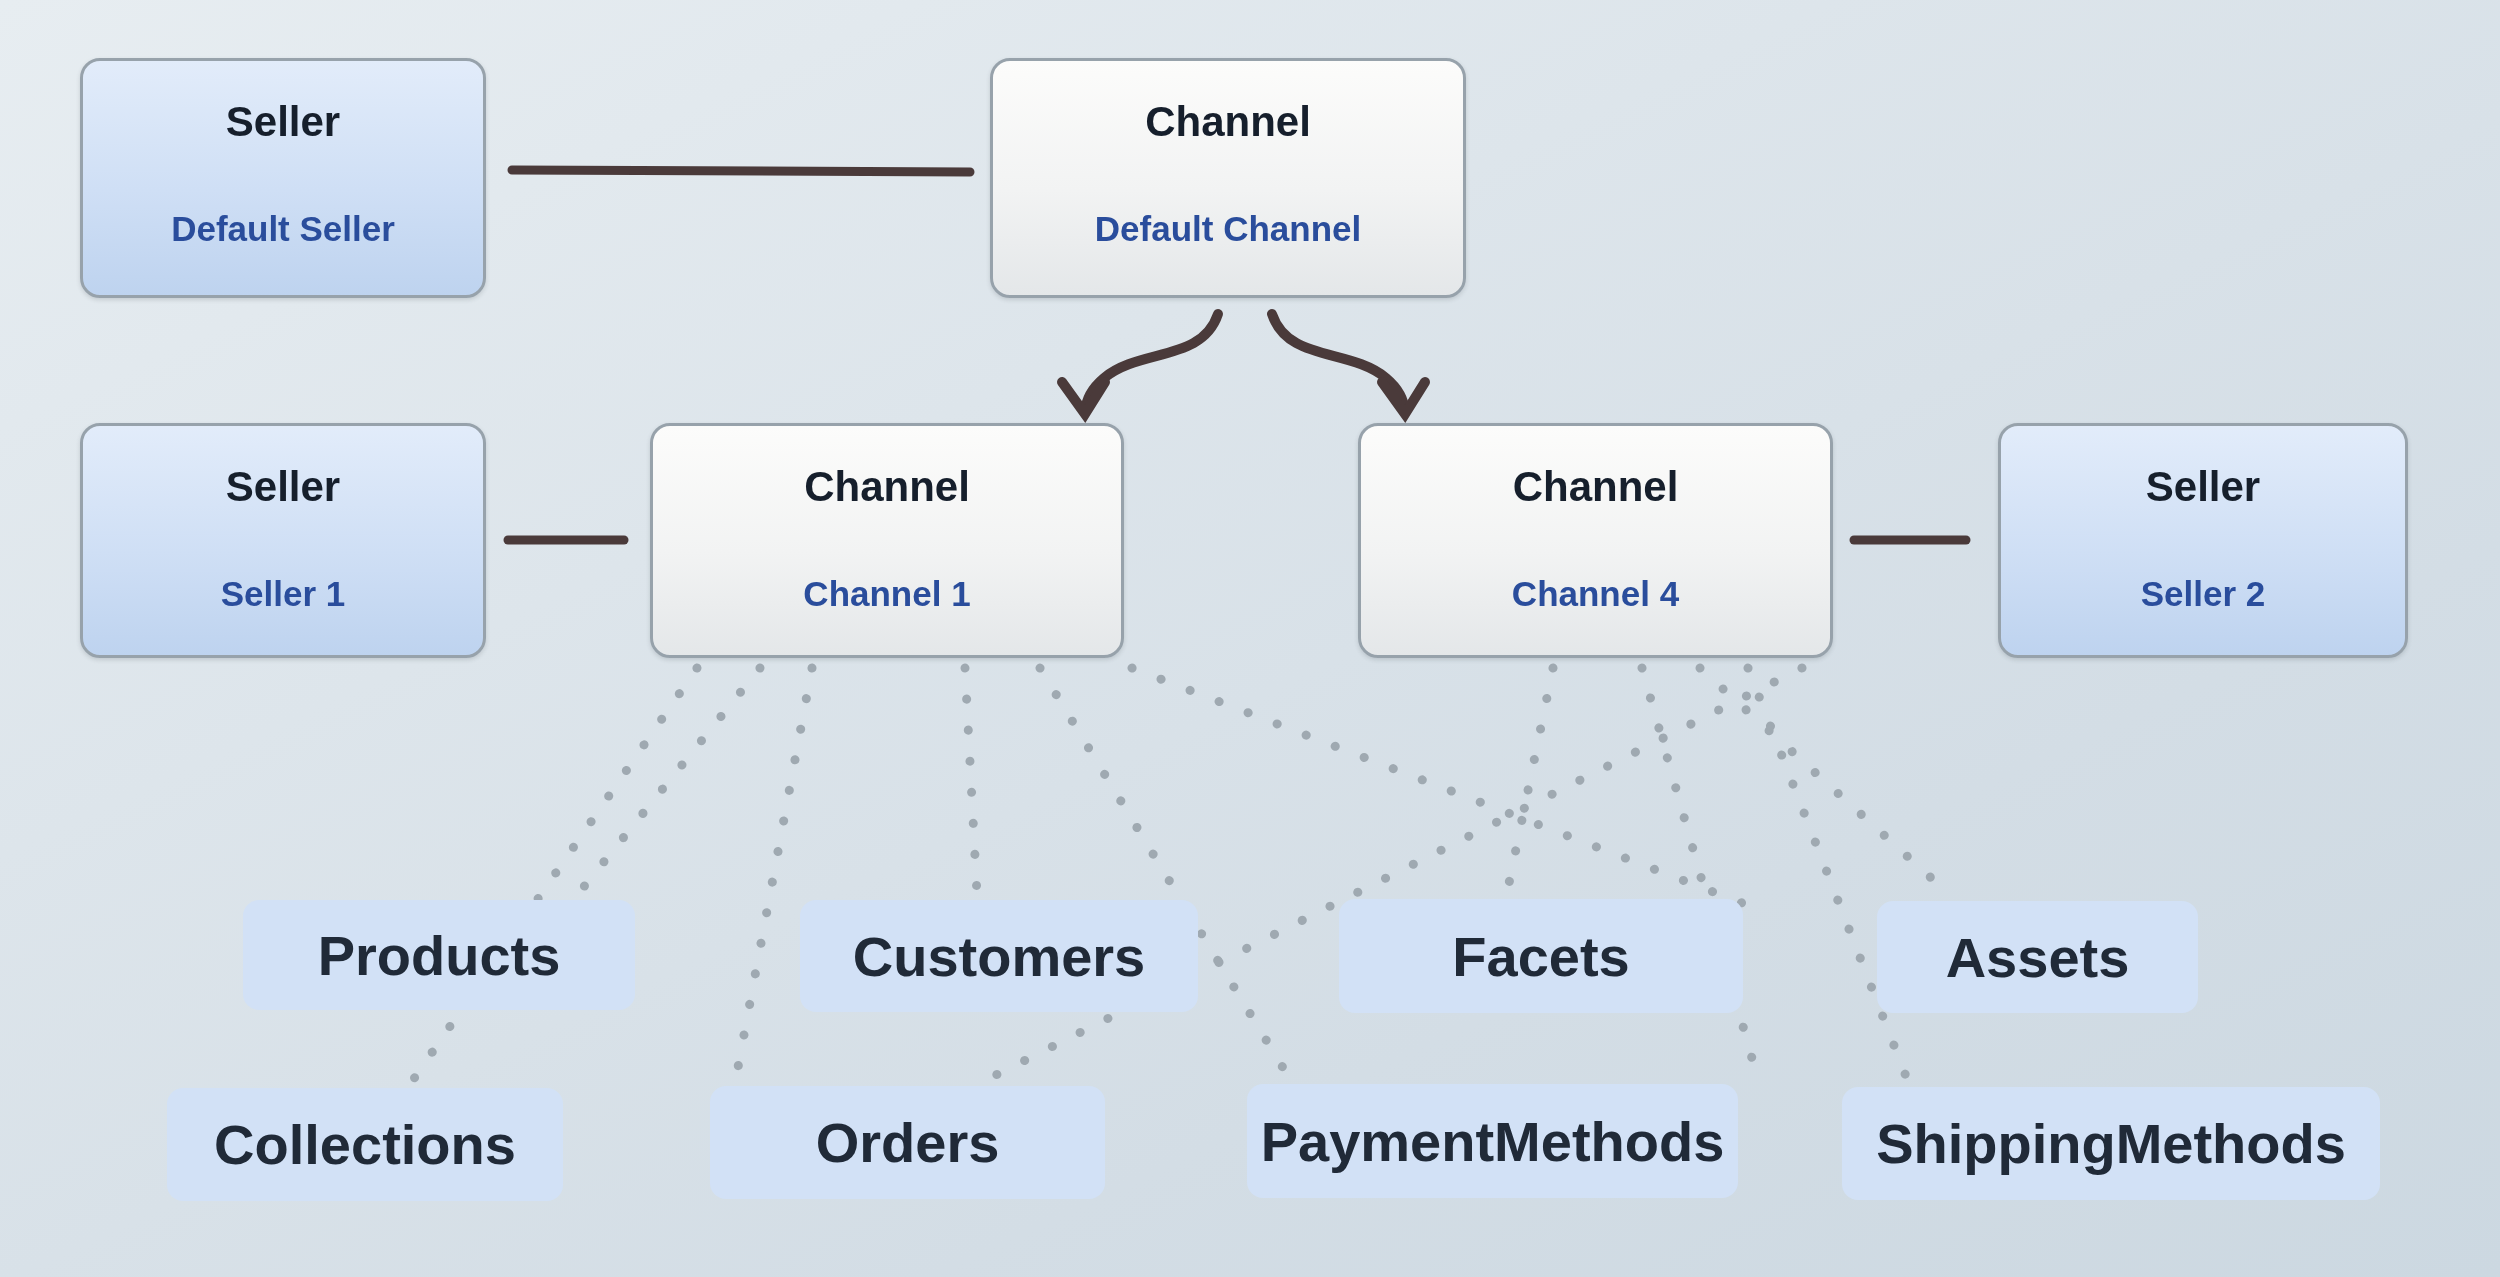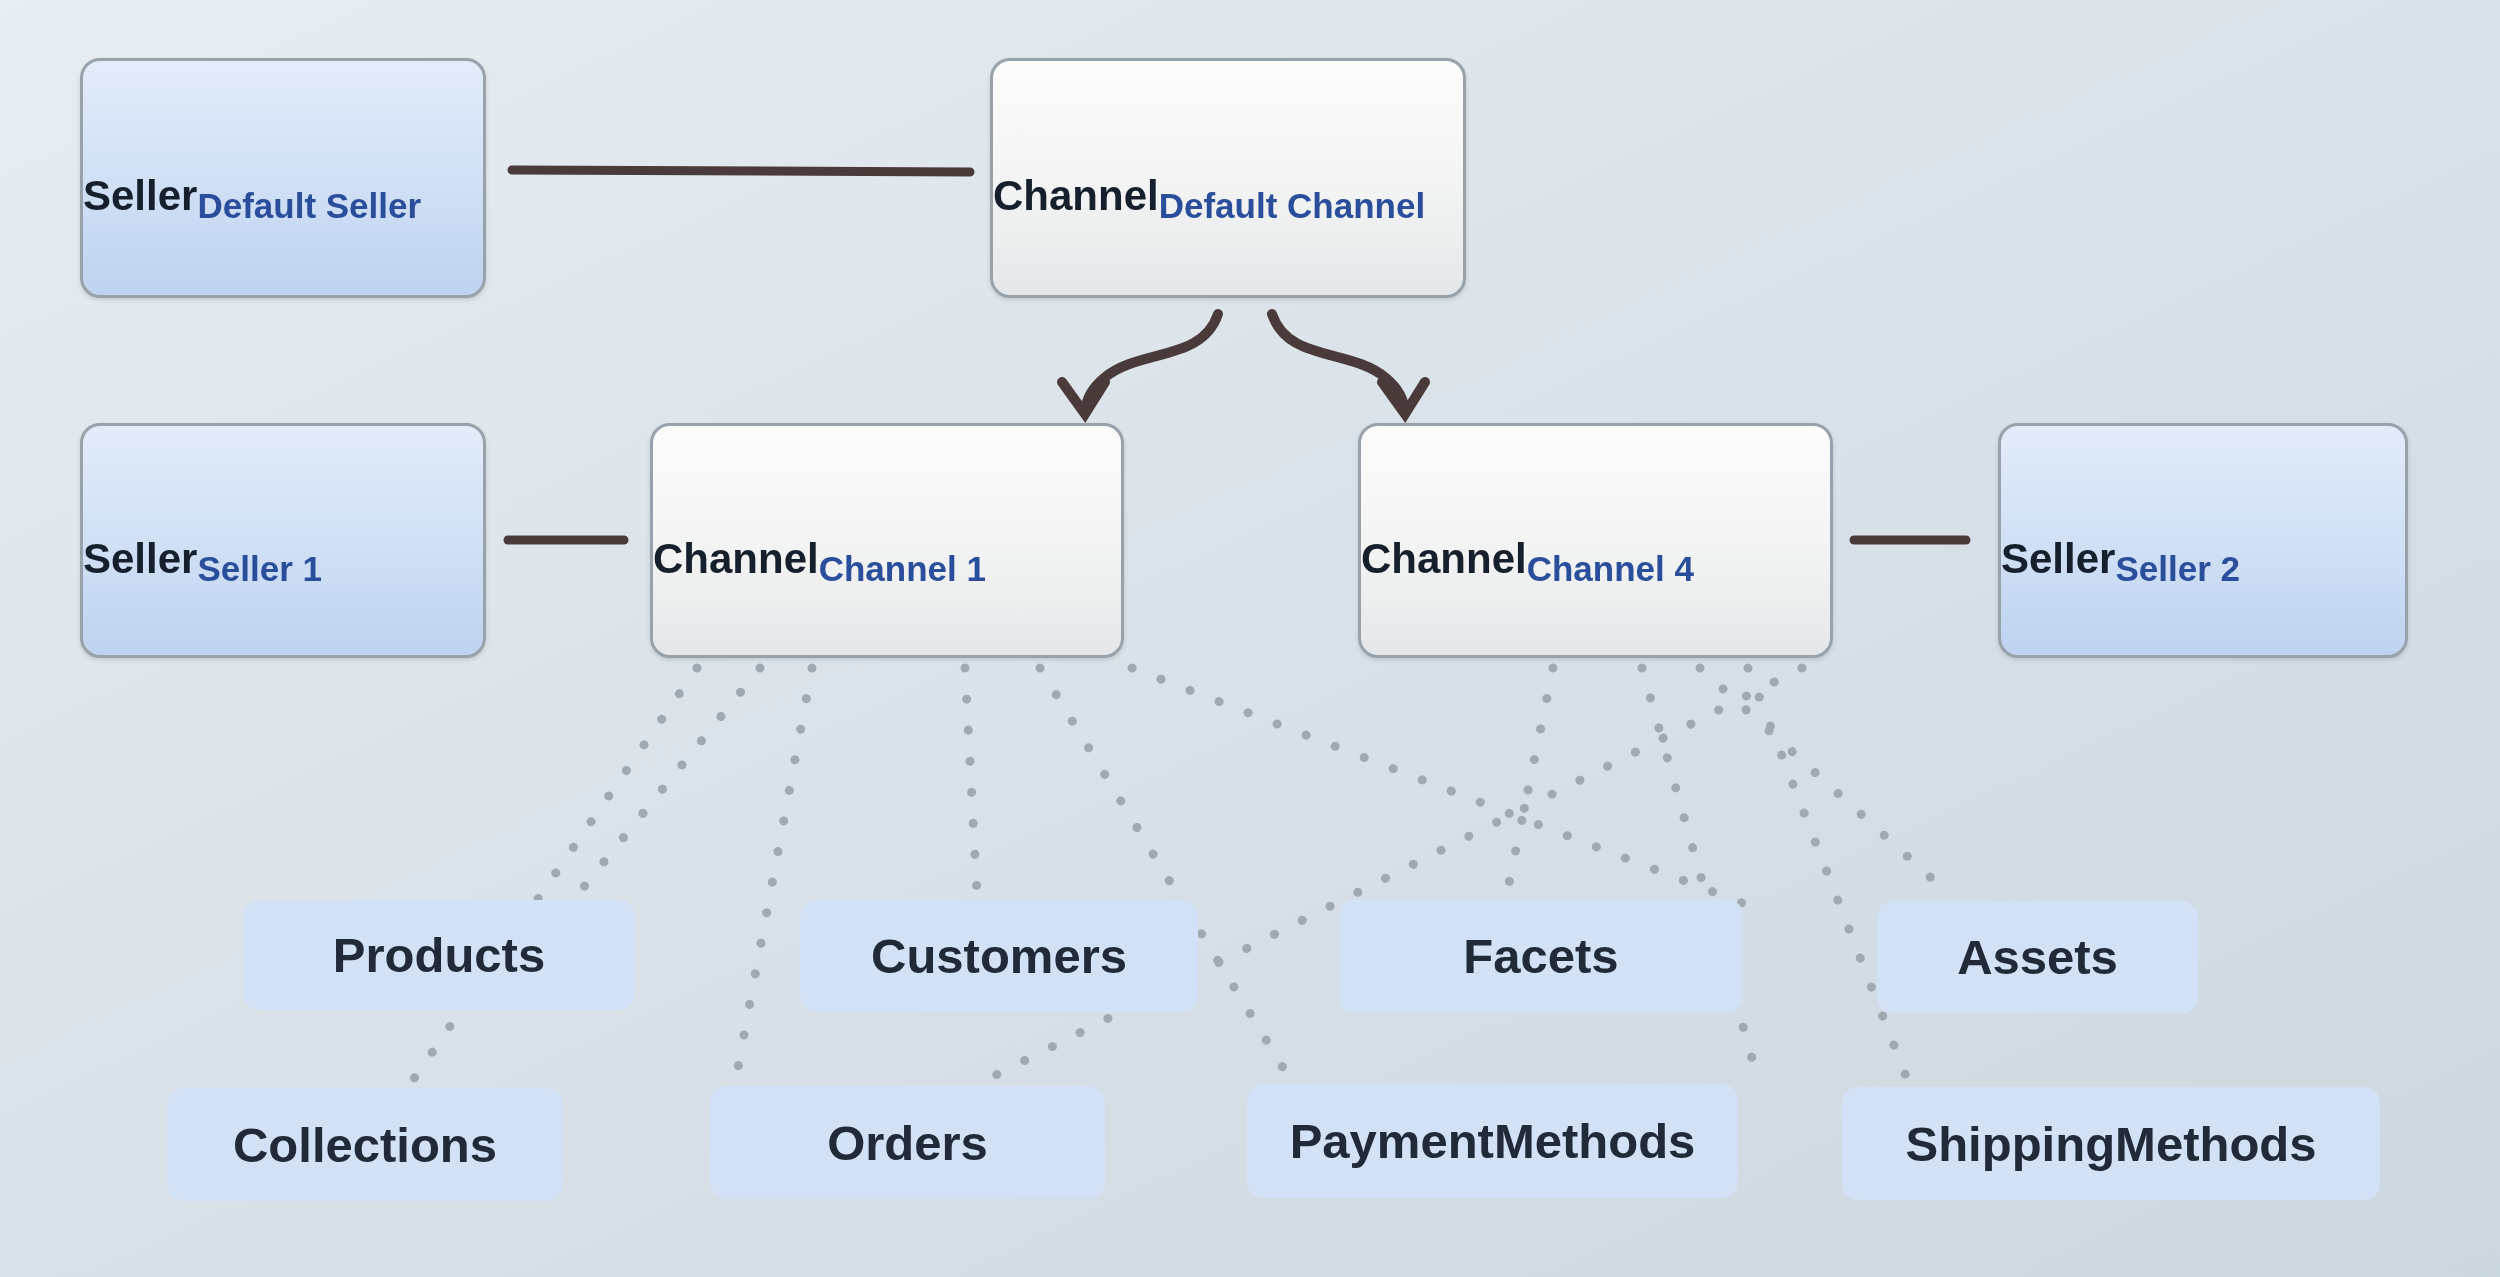--- a/index.html
+++ b/index.html
@@ -2,29 +2,29 @@
 <html><head>
 <meta charset="utf-8">
 <style>
   html,body{margin:0;padding:0;}
   body{width:2500px;height:1277px;overflow:hidden;
        font-family:"Liberation Sans","DejaVu Sans",sans-serif;}
   .stage{position:absolute;left:0;top:0;width:2500px;height:1277px;
          background:linear-gradient(155deg,#e7edf1 0%,#dde5eb 35%,#d3dde5 70%,#ccd8e1 100%);}
   svg.wires{position:absolute;left:0;top:0;z-index:1;}
   .node{position:absolute;z-index:2;box-sizing:border-box;border:3px solid #97a2ab;
-        border-radius:20px;display:flex;flex-direction:row;align-items:center;
+        border-radius:20px;display:flex;flex-direction:column;align-items:center;
         box-shadow:0 2px 4px rgba(60,70,80,0.18);}
   .node .type{margin-top:36px;font-size:42px;font-weight:700;color:#161f2c;line-height:50px;}
   .node .name{margin-top:56px;font-size:35px;font-weight:700;color:#2a4d9c;line-height:52px;}
   .node.seller{background:linear-gradient(180deg,#e2ecfa 0%,#cfdff5 55%,#bed3ef 100%);}
   .node.channel{background:linear-gradient(180deg,#fcfcfb 0%,#f2f3f3 55%,#e4e7e9 100%);}
   .entity{position:absolute;z-index:2;box-sizing:border-box;border-radius:16px;
           background:#d2e1f6;display:flex;align-items:center;justify-content:center;}
-  .entity .lbl{font-size:49px;font-weight:700;color:#202a38;}
+  .entity .lbl{font-size:56px;font-weight:700;color:#202a38;}
   
   #n-default-seller{left:80px;top:58px;width:406px;height:240px;}
   #n-default-channel{left:990px;top:58px;width:476px;height:240px;}
   #n-seller-1{left:80px;top:423px;width:406px;height:235px;}
   #n-channel-1{left:650px;top:423px;width:474px;height:235px;}
   #n-channel-2{left:1358px;top:423px;width:475px;height:235px;}
   #n-seller-2{left:1998px;top:423px;width:410px;height:235px;}
   #e-products{left:243px;top:900px;width:392px;height:110px;}
   #e-customers{left:800px;top:900px;width:398px;height:112px;}
   #e-facets{left:1339px;top:899px;width:404px;height:114px;}

